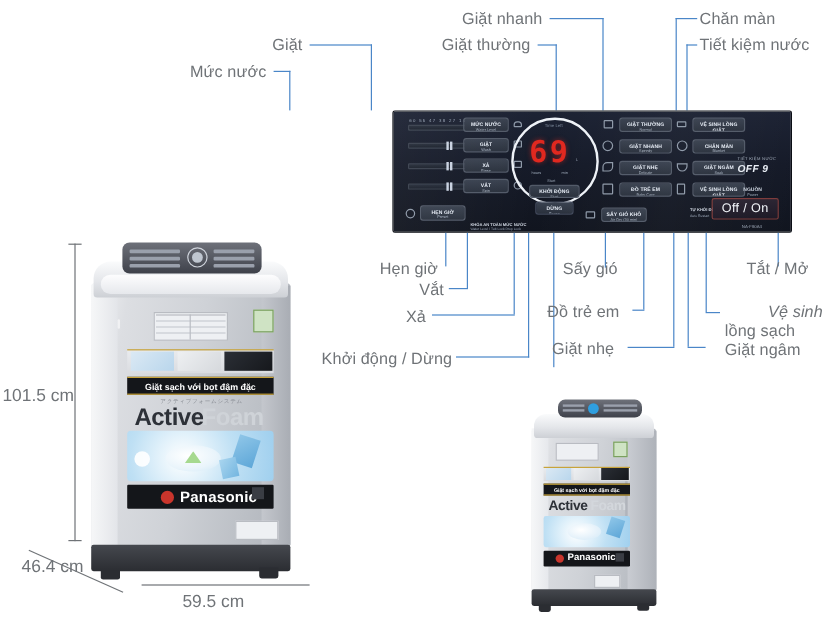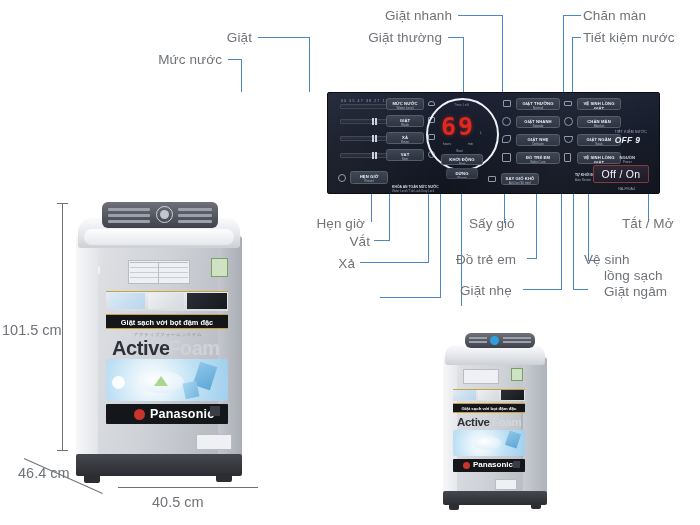--- a/index.html
+++ b/index.html
@@ -309,27 +309,28 @@
   <div class="ln lnh" style="left:573px; top:289px; width:15px;"></div>
 
   <div class="ln lnv" style="left:588px; top:194px; height:66px;"></div>
   <div class="ln lnh" style="left:588px; top:260px; width:12px;"></div>
 
   <div class="ln lnv" style="left:648px; top:194px; height:28px;"></div>
 
   <div class="lbl r" style="left:285px; top:216px; width:80px;">Hẹn giờ</div>
   <div class="lbl r" style="left:295px; top:234px; width:75px;">Vắt</div>
   <div class="lbl r" style="left:297px; top:256px; width:58px;">Xả</div>
+  <div class="lbl r" style="left:268px; top:291px; width:108px;">Khởi động / Dừng</div>
 
   <div class="lbl" style="left:469px; top:216px;">Sấy gió</div>
   <div class="lbl" style="left:456px; top:252px;">Đồ trẻ em</div>
   <div class="lbl" style="left:460px; top:283px;">Giặt nhẹ</div>
 
   <div class="lbl" style="left:622px; top:216px;">Tắt / Mở</div>
-  <div class="lbl" style="left:584px; top:252px;">Vệ sinh</div>
+  <div class="lbl" style="left:640px; top:252px;font-style:italic;">Vệ sinh</div>
   <div class="lbl" style="left:604px; top:268px;">lồng sạch</div>
   <div class="lbl" style="left:604px; top:284px;">Giặt ngâm</div>
 
   <div class="wm" id="wm-main" style="left:68px; top:196px; width:182px; height:290px;">
 
     <div class="body" style="left:8px; top:40px; width:166px; height:220px;"></div>
 
     <div style="position:absolute; left:8px; top:40px; width:22px; height:220px; background:linear-gradient(90deg,#f6f7f8,#e3e5e9); border-radius:3px 0 0 2px;"></div>
     <div style="position:absolute; left:150px; top:42px; width:24px; height:216px; background:linear-gradient(90deg,#c4c7cd,#a9adb4);"></div>
 
@@ -388,21 +389,21 @@
 
   <div class="dimline" style="left:62px; top:203px; width:1px; height:248px;"></div>
   <div class="dimline" style="left:57px; top:203px; width:11px; height:1px;"></div>
   <div class="dimline" style="left:57px; top:450px; width:11px; height:1px;"></div>
   <div class="dim" style="left:2px; top:322px;">101.5 cm</div>
 
   <div class="dimline" style="left:24px; top:458px; width:86px; height:1px; transform:rotate(24deg); transform-origin:left center;"></div>
   <div class="dim" style="left:18px; top:465px;">46.4 cm</div>
 
   <div class="dimline" style="left:118px; top:487px; width:140px; height:1px;"></div>
-  <div class="dim" style="left:152px; top:494px;">40.5 cm</div>
+  <div class="dim" style="left:152px; top:494px;">59.5 cm</div>
 
   <div class="wm" id="wm-small" style="left:437px; top:331px; width:120px; height:180px;">
     <div class="body" style="left:6px; top:26px; width:104px; height:136px;"></div>
     <div style="position:absolute; left:6px; top:26px; width:14px; height:136px; background:linear-gradient(90deg,#f6f7f8,#e6e8ec);"></div>
     <div style="position:absolute; left:86px; top:28px; width:24px; height:132px; background:linear-gradient(90deg,#c9ccd2,#aeb2b9);"></div>
     <div style="position:absolute; left:84px; top:58px; width:2px; height:70px; background:#b0b4bb;"></div>
 
     <div class="lid" style="left:8px; top:14px; width:100px; height:20px; border-radius:10px 10px 3px 3px;"></div>
     <div class="cpanel" style="left:28px; top:2px; width:70px; height:15px;"></div>
     <div style="position:absolute; left:53px; top:5px; width:9px; height:9px; background:#2f9fe0; border-radius:50%;"></div>

